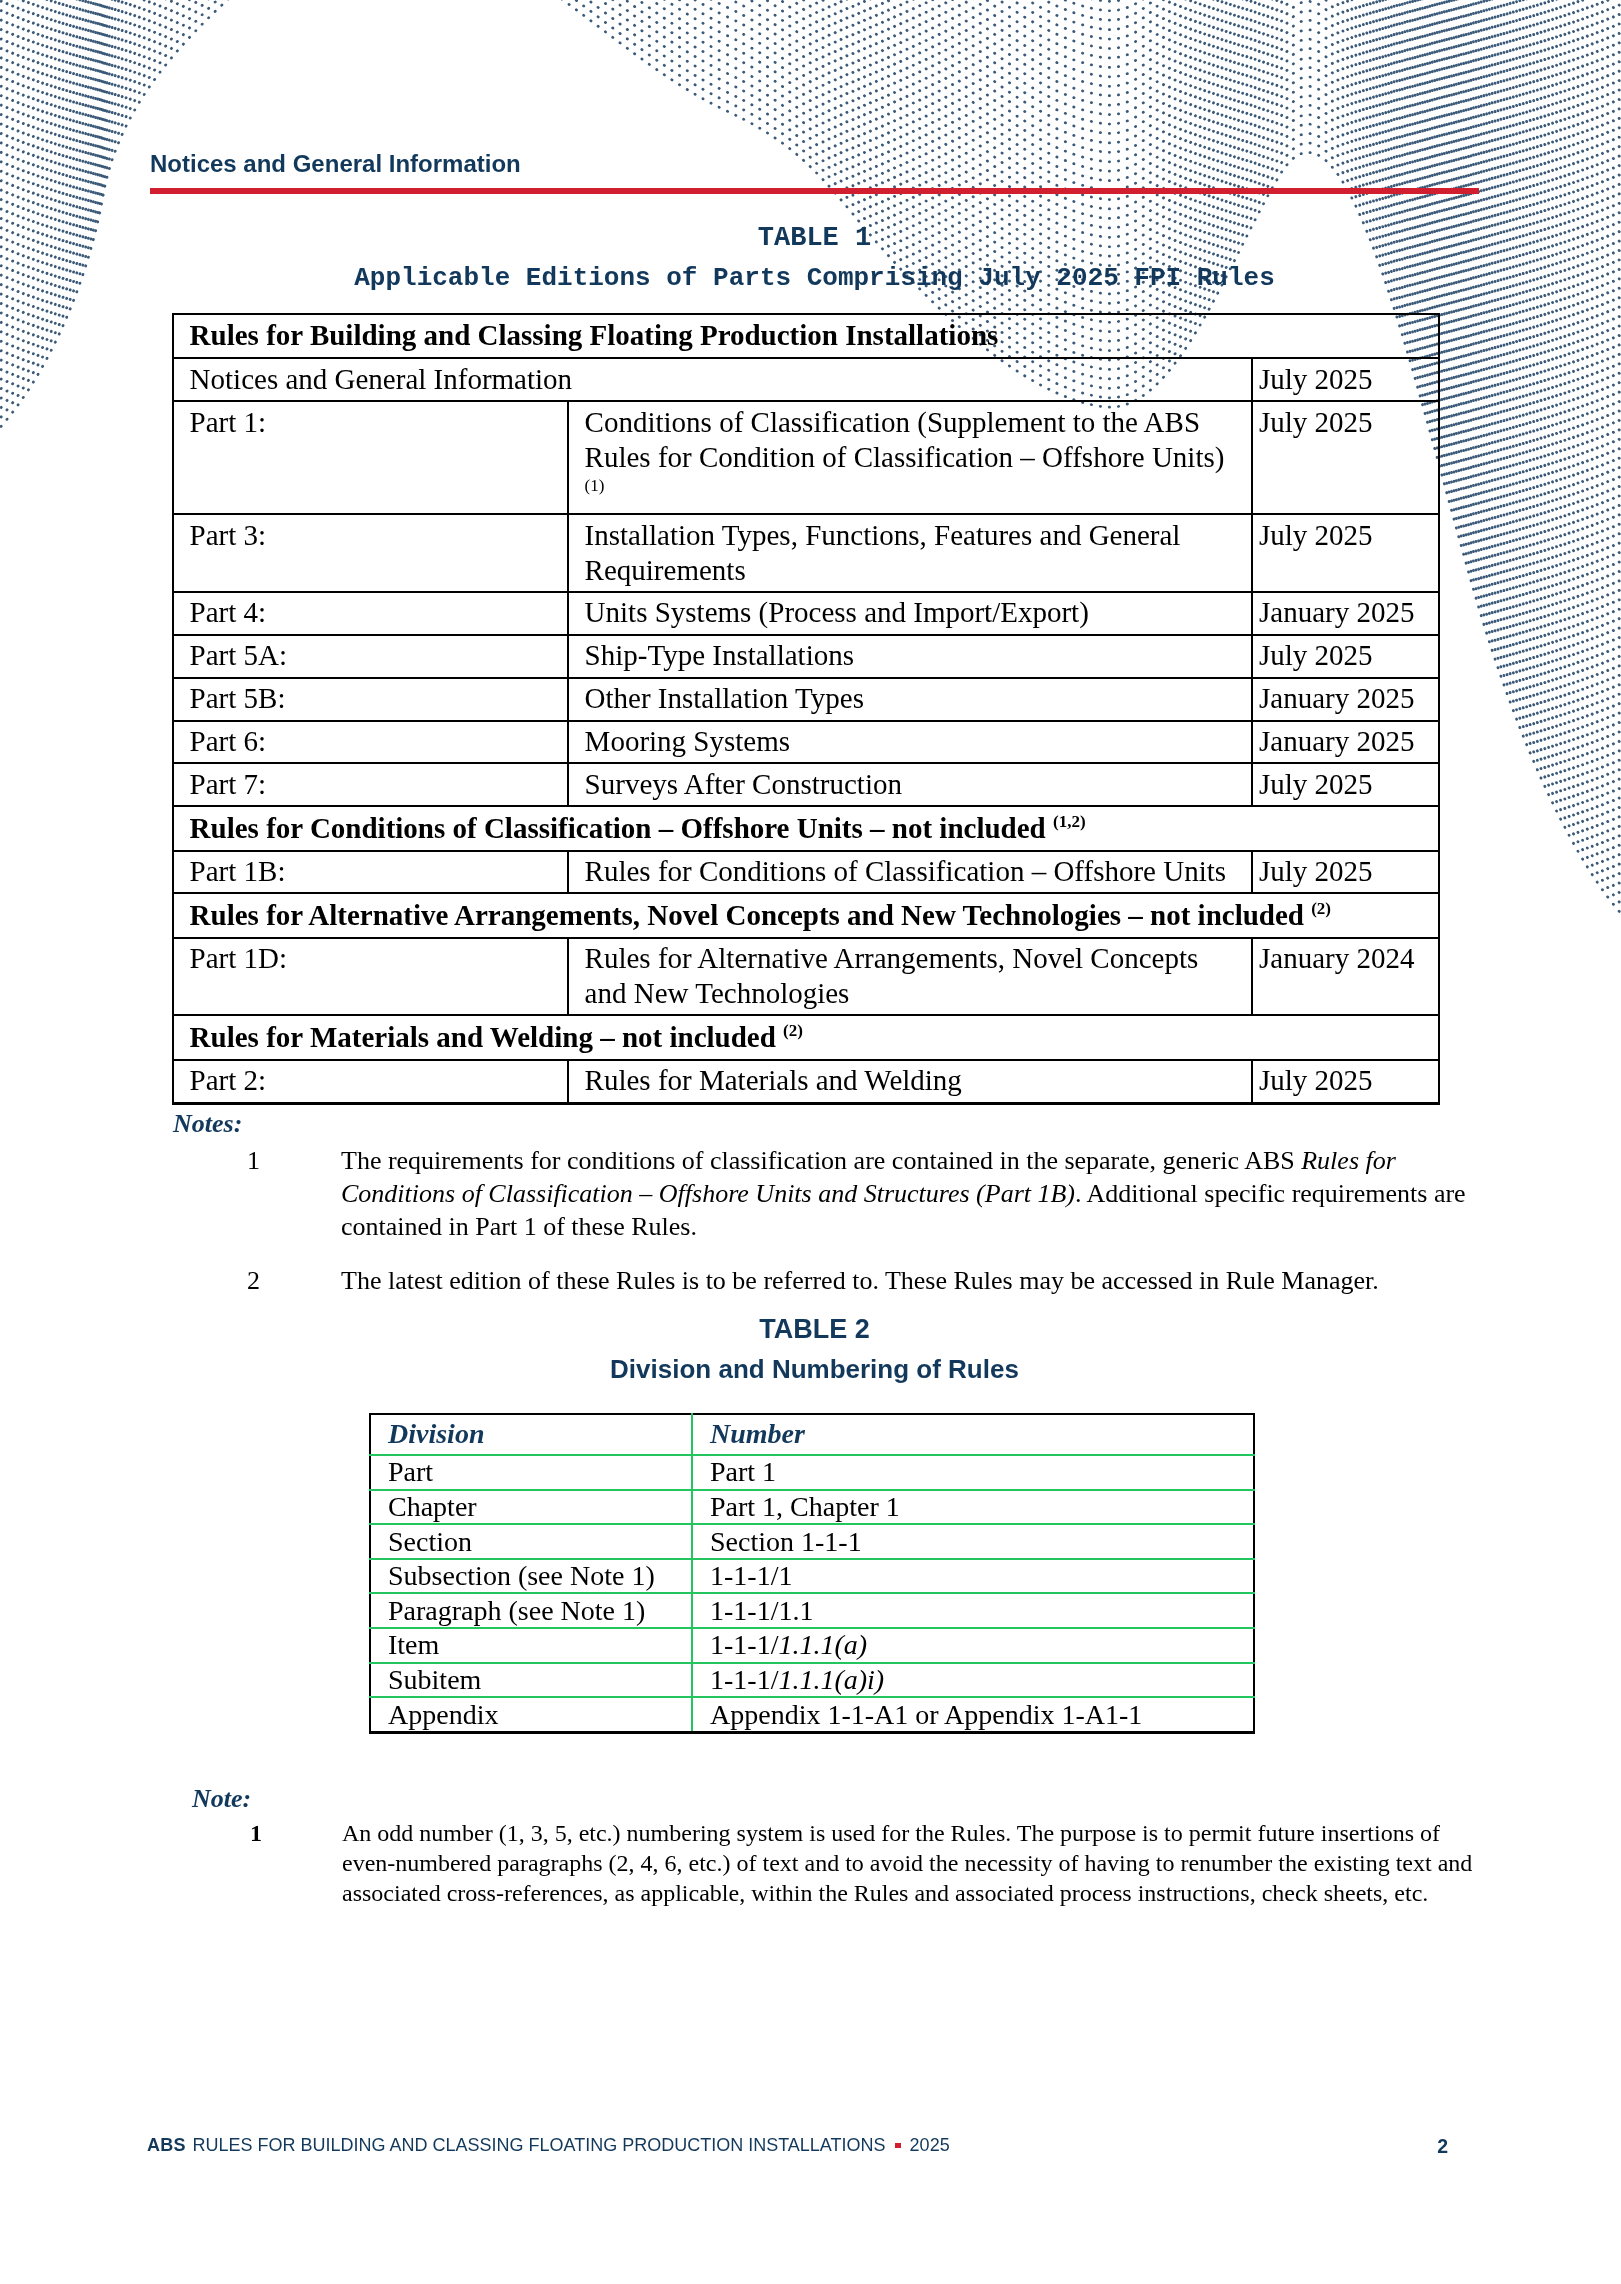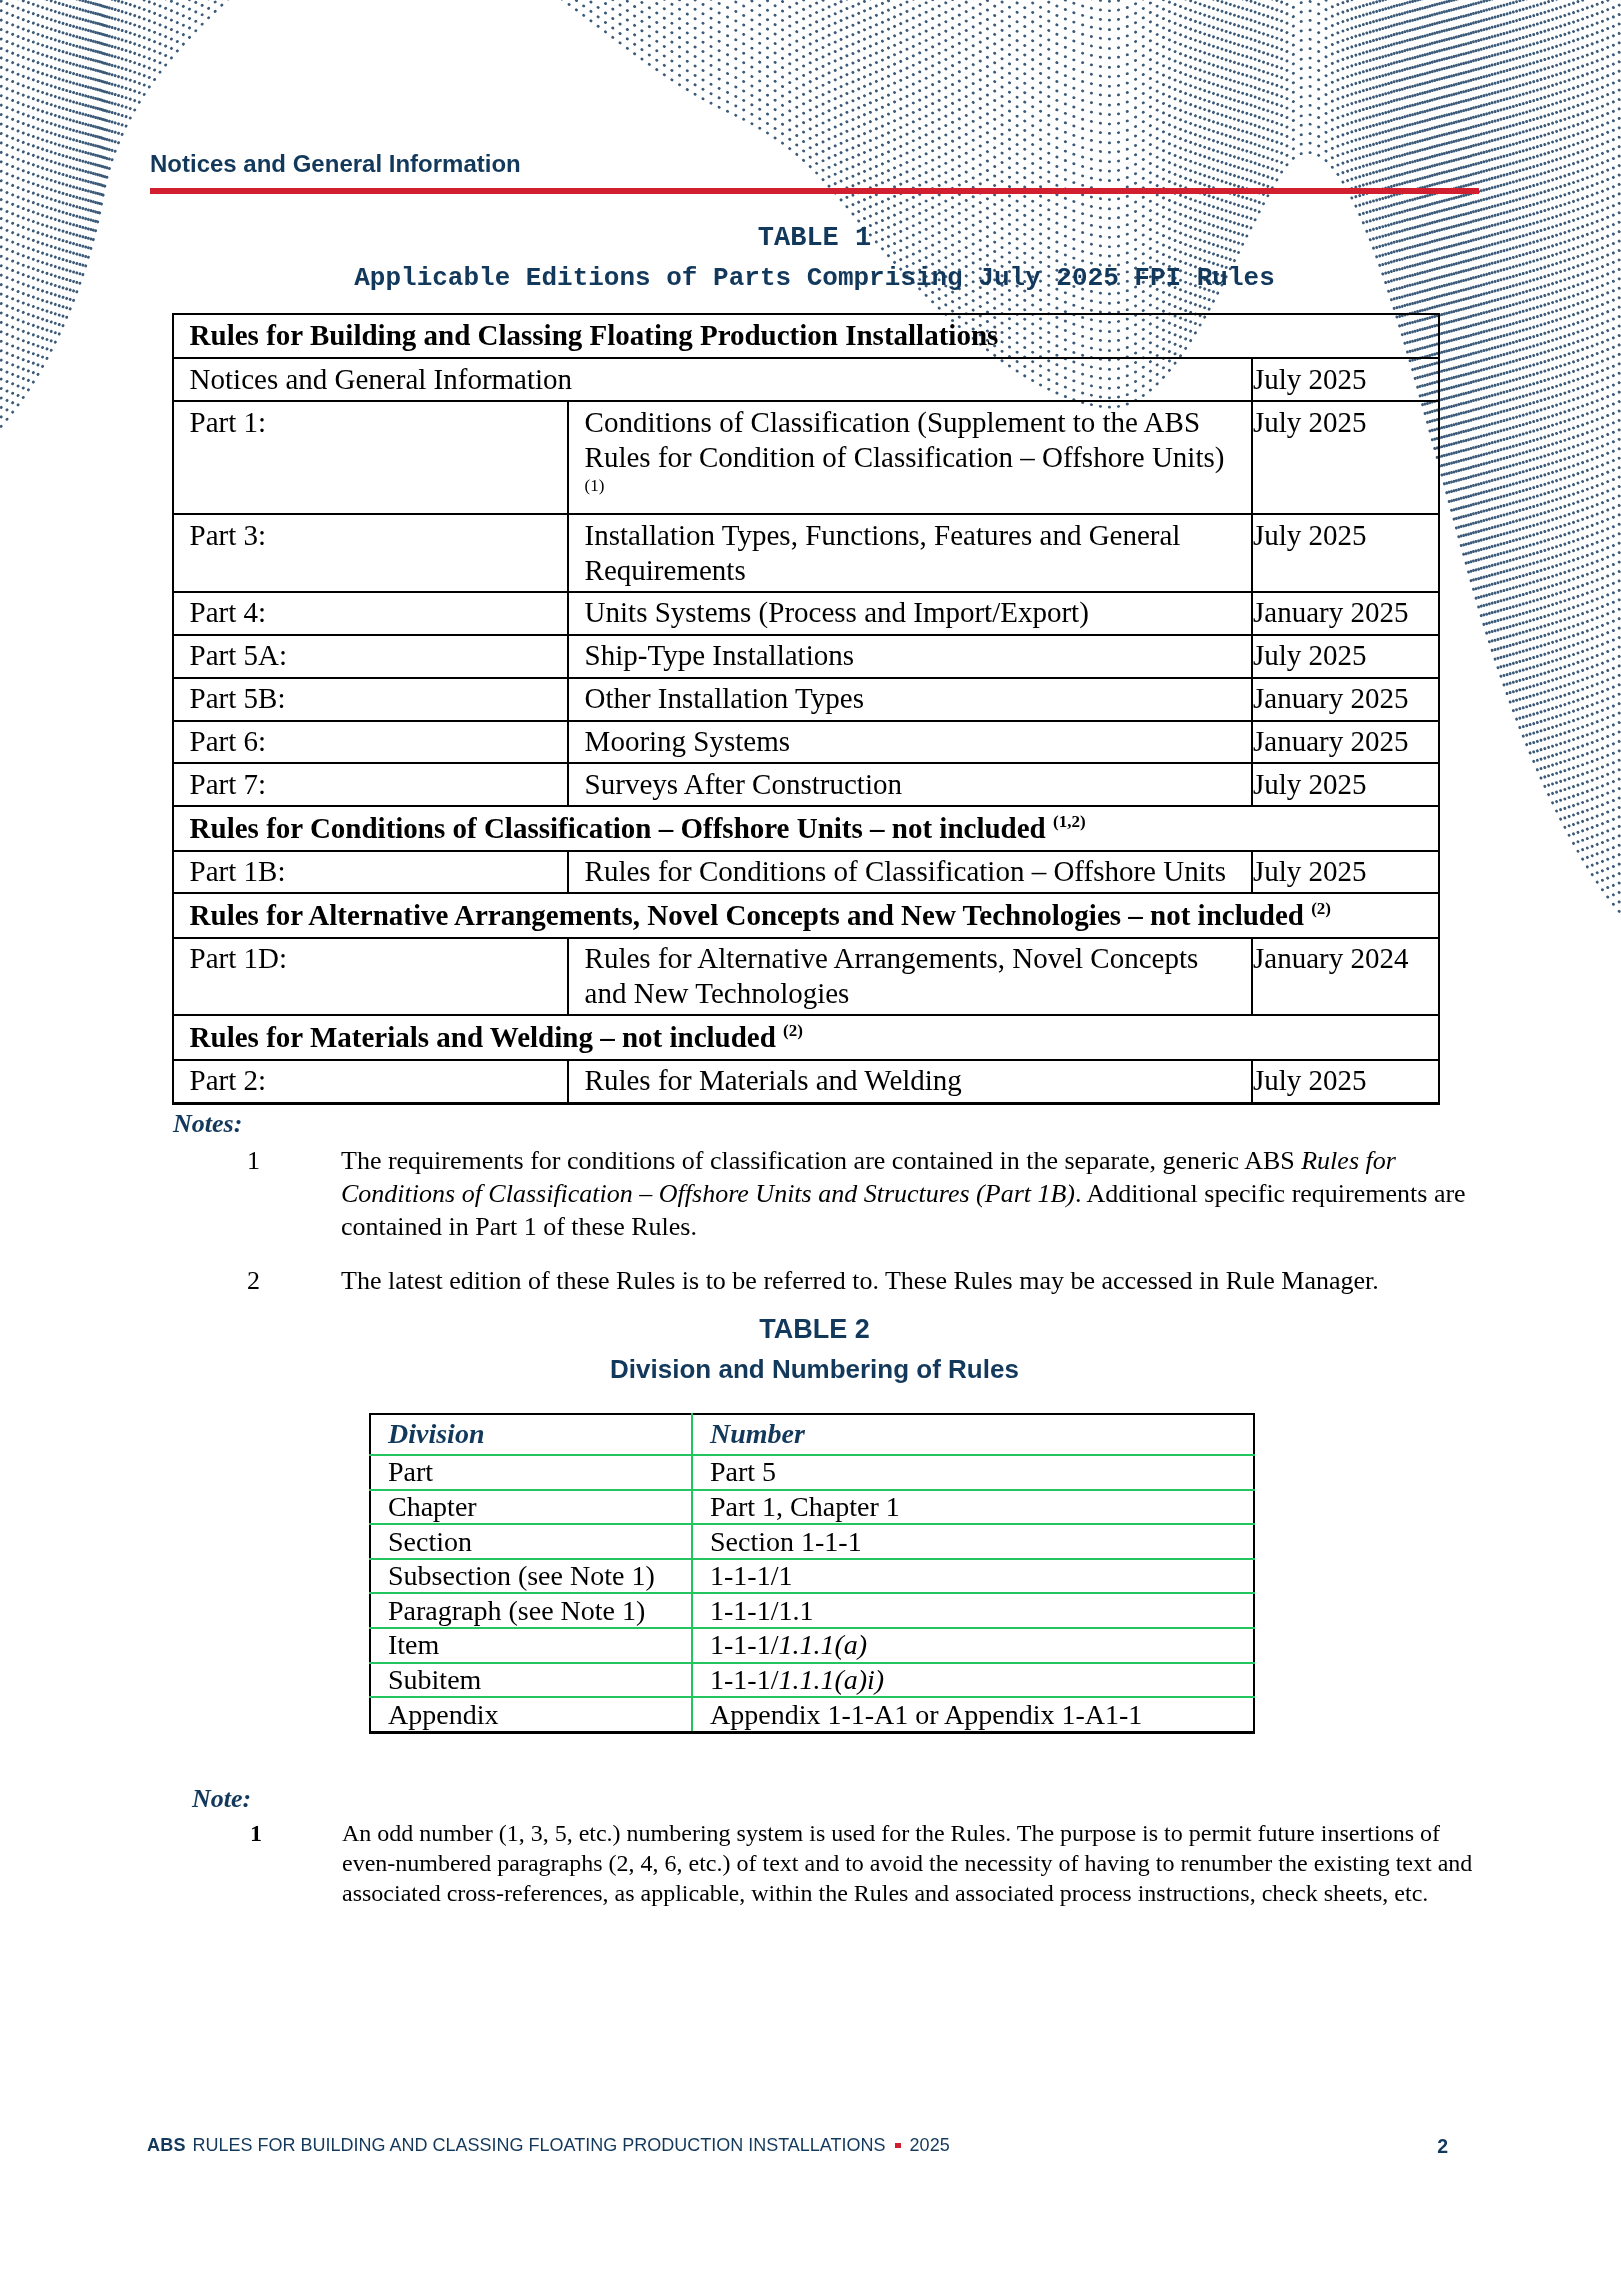--- a/index.html
+++ b/index.html
@@ -25,21 +25,21 @@
 
   
   #table1{position:absolute;left:172px;top:313px;width:1265px;border-collapse:collapse;
     table-layout:fixed;font-size:29px;line-height:35px;}
   #table1 td{border:2px solid #000;vertical-align:top;padding:2.6px 9px 3.3px 15.6px;}
   #table1 tr:first-child td{border-top:2.6px solid #000;}
   #table1 tr:last-child td{border-bottom:3.3px solid #000;}
   #table1 td:first-child{border-left:2.6px solid #000;}
   #table1 td.date, #table1 td.sec{border-right:2.6px solid #000;}
   #table1 td.sec{font-weight:700;padding-top:3.3px;padding-bottom:3.9px;}
-  #table1 td.date{white-space:nowrap;padding-left:0;border-radius:18px;}
+  #table1 td.date{white-space:nowrap;padding-left:6px;border-radius:18px;}
 
   
   #table2{position:absolute;left:369px;top:1413px;width:884px;border-collapse:collapse;
     table-layout:fixed;font-size:28px;line-height:30px;}
   #table2 td{border:2px solid #22c55e;vertical-align:top;padding:1.3px 6.5px 1.3px 17px;}
   #table2 tr:first-child td{border-top:2.6px solid #000;}
   #table2 tr:last-child td{border-bottom:3.3px solid #000;}
   #table2 td:first-child{border-left:2.6px solid #000;}
   #table2 td:last-child{border-right:2.6px solid #000;}
   #table2 .colhead{font-style:italic;font-weight:700;color:#12395c;padding-top:3.9px;padding-bottom:5.2px;}
@@ -342,21 +342,21 @@
         <col style="width:322px">
         <col style="width:562px">
       </colgroup>
     <tbody>
         <tr>
       <td class="colhead">Division</td>
       <td class="colhead">Number</td>
     </tr>
     <tr>
       <td>Part</td>
-      <td>Part 5</td>
+      <td>Part 1</td>
     </tr>
     <tr>
       <td>Chapter</td>
       <td>Part 1, Chapter 1</td>
     </tr>
     <tr>
       <td>Section</td>
       <td>Section 1-1-1</td>
     </tr>
     <tr>

